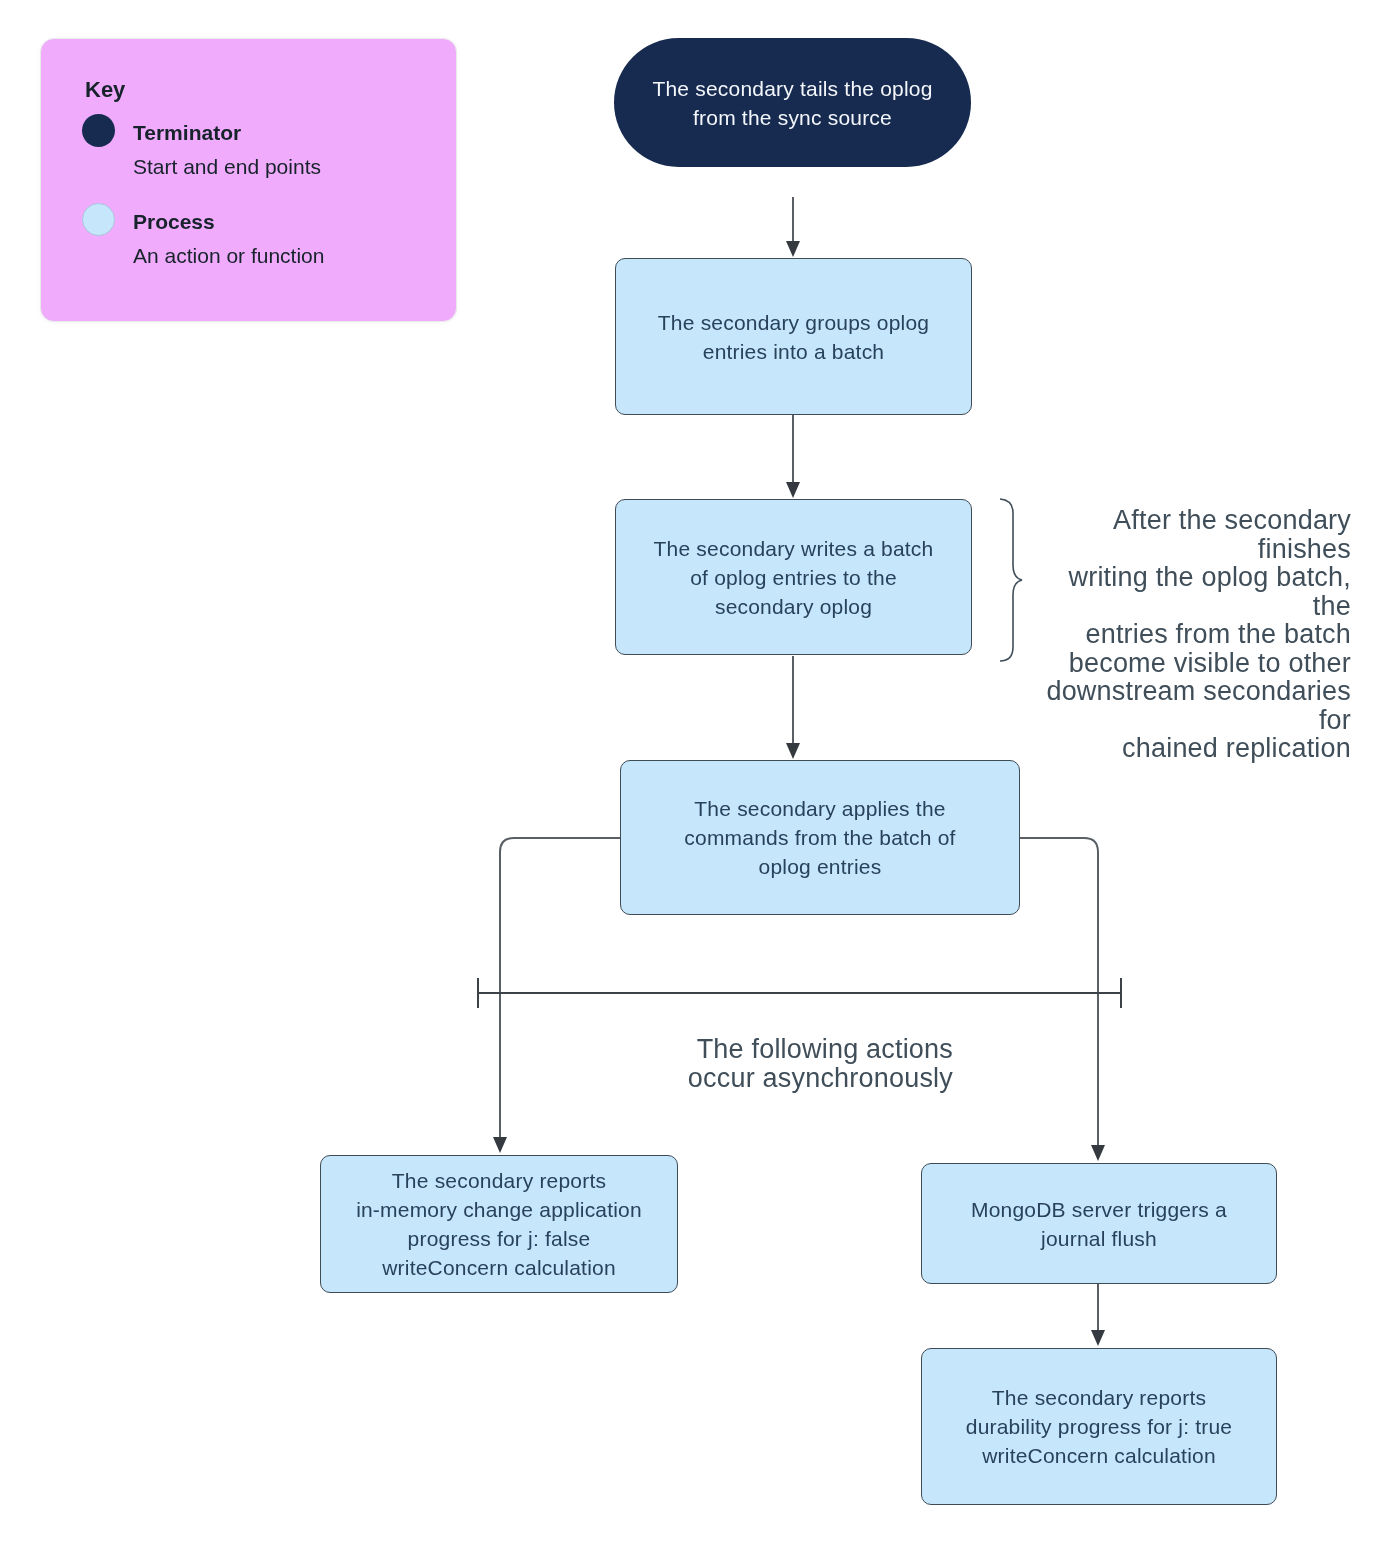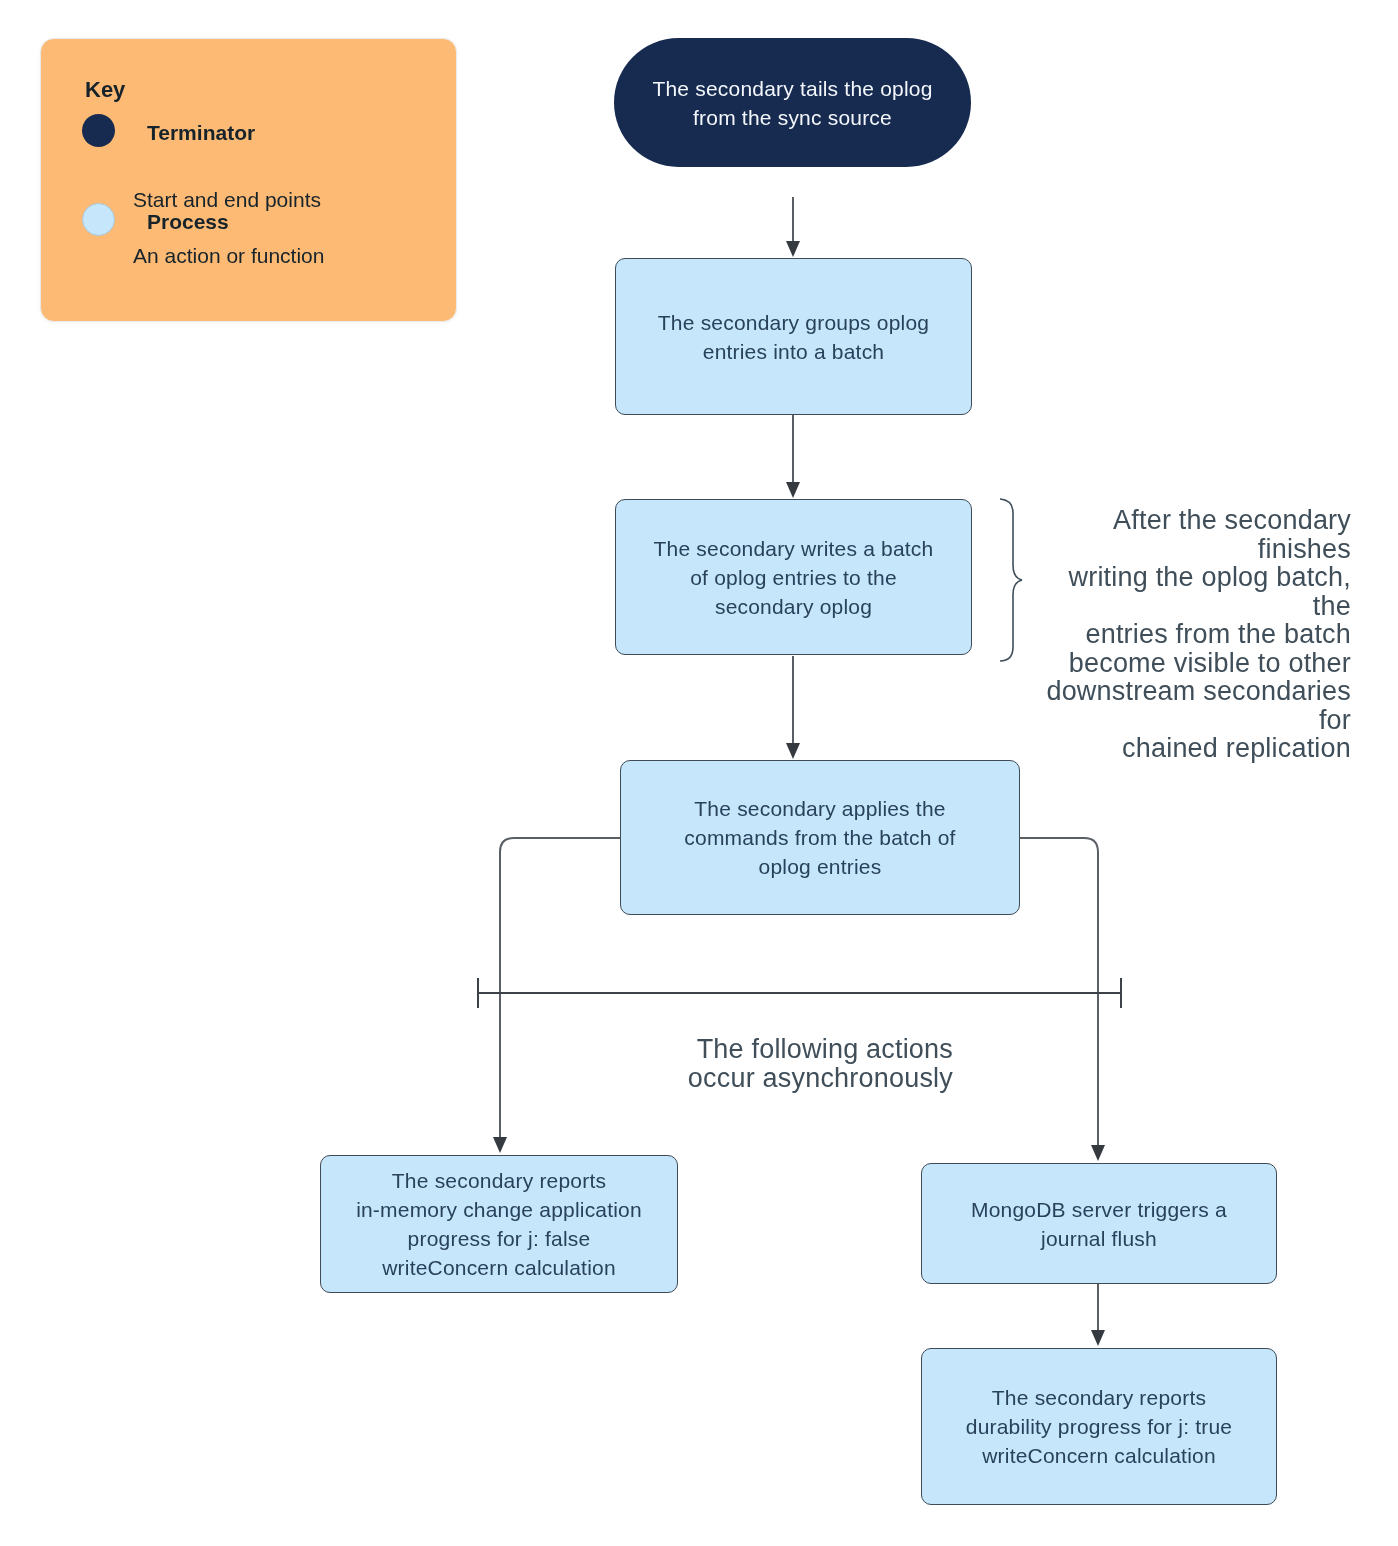--- a/index.html
+++ b/index.html
@@ -43,31 +43,31 @@
     border:1.5px solid var(--process-border);border-radius:10px;
     box-sizing:border-box;
   }
   .note{
     position:absolute;text-align:right;white-space:pre-line;
     color:var(--note-text);font-size:27px;line-height:28.5px;letter-spacing:.2px;
   }
 
   .key{
     position:absolute;left:40px;top:38px;width:415px;height:282px;
-    background:#fdba74;border:1px solid var(--key-border);border-radius:14px;
+    background:#f0abfc;border:1px solid var(--key-border);border-radius:14px;
     box-shadow:0 1px 4px rgba(0,0,0,.04);
     color:var(--key-text);
   }
   .key .key-title{position:absolute;left:44px;top:38px;font-size:22px;font-weight:bold;}
   .key .dot{position:absolute;width:33px;height:33px;border-radius:50%;box-sizing:border-box;}
   .key .dot-terminator{left:41px;top:75px;background:var(--terminator-fill);}
   .key .dot-process{left:41px;top:164px;background:var(--process-fill);border:1px solid var(--process-swatch-border);}
-  .key .key-label{position:absolute;left:92px;font-size:21px;font-weight:bold;margin-left:14px;}
+  .key .key-label{position:absolute;left:92px;font-size:21px;font-weight:bold;}
   .key .key-desc{position:absolute;left:92px;font-size:21px;}
-  .key .lbl-1{top:82px;} .key .dsc-1{top:116px;margin-top:33px;}
+  .key .lbl-1{top:82px;} .key .dsc-1{top:116px;}
   .key .lbl-2{top:171px;} .key .dsc-2{top:205px;}
 </style>
 </head>
 <body>
 
 <div class="canvas">
 
   <svg class="wires" viewBox="0 0 1398 1546" xmlns="http://www.w3.org/2000/svg">
 
     <line class="wire" x1="793" y1="197" x2="793" y2="242"></line>

